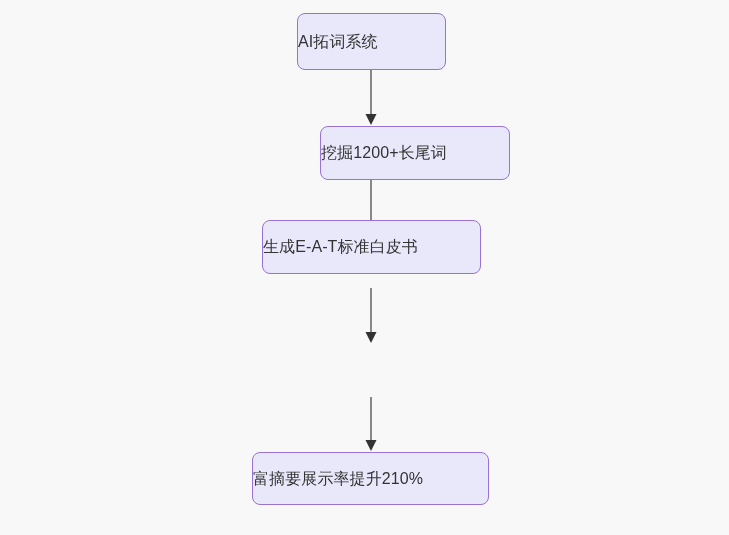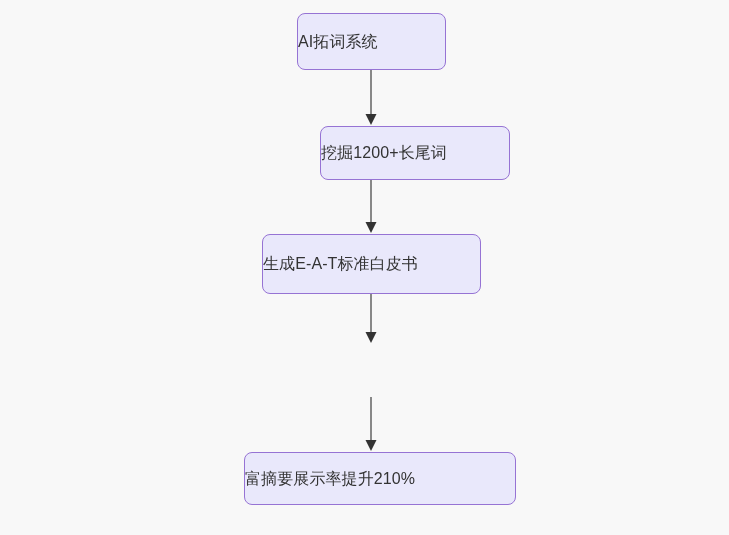--- a/index.html
+++ b/index.html
@@ -39,23 +39,23 @@
     letter-spacing: 0.1px;
   }
   .flow-edge {
     position: absolute;
     z-index: 1;
     overflow: visible;
   }
   
   #node-0 { left: 297px; top: 13px;  width: 149px; height: 57px; }
   #node-1 { left: 276px; top: 126px; width: 190px; height: 54px; margin-left: 44px; }
-  #node-2 { left: 262px; top: 234px; width: 219px; height: 60px; }
+  #node-2 { left: 262px; top: 220px; width: 219px; height: 54px; }
   #node-3 { left: 265px; top: 344px; width: 213px; height: 53px; }
-  #node-4 { left: 244px; top: 452px; width: 272px; height: 53px; }
+  #node-4 { left: 252px; top: 452px; width: 237px; height: 53px; }
   
   #edge-0 { left: 356px; top: 70px;  width: 30px; height: 56px; }
   #edge-1 { left: 356px; top: 180px; width: 30px; height: 54px; }
   #edge-2 { left: 356px; top: 288px; width: 30px; height: 56px; }
   #edge-3 { left: 356px; top: 397px; width: 30px; height: 55px; }
 </style>
 </head>
 <body>
 
 <div id="flowchart-canvas">

